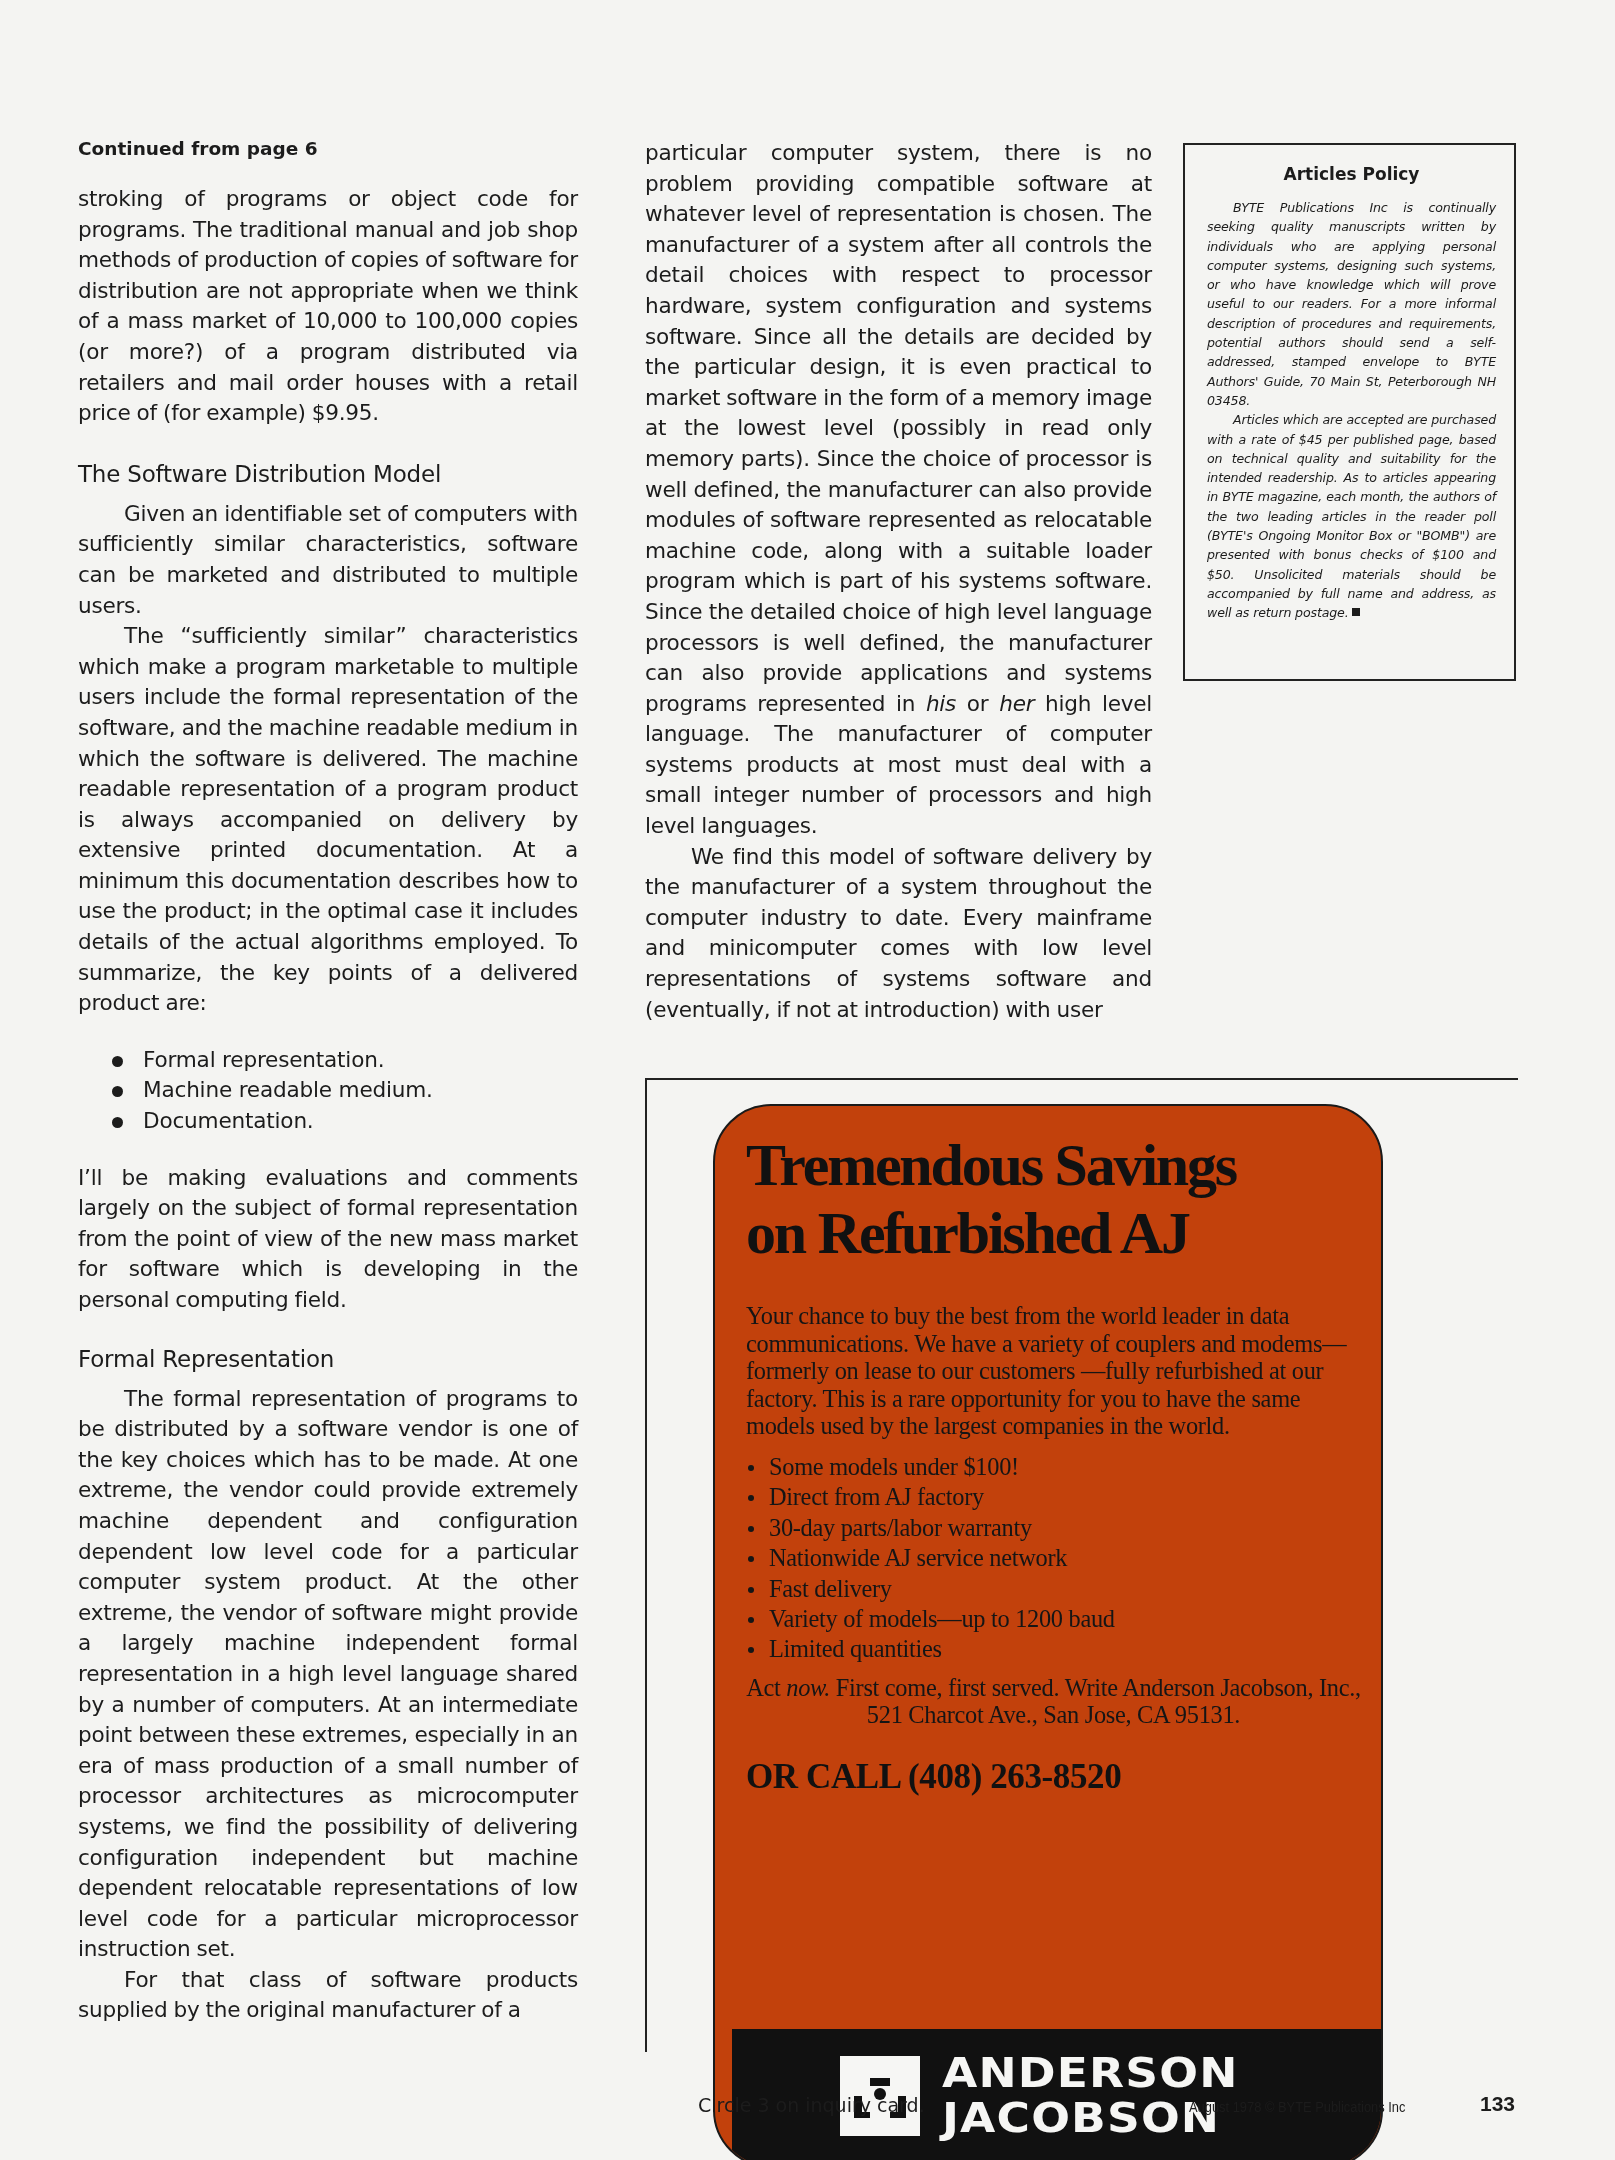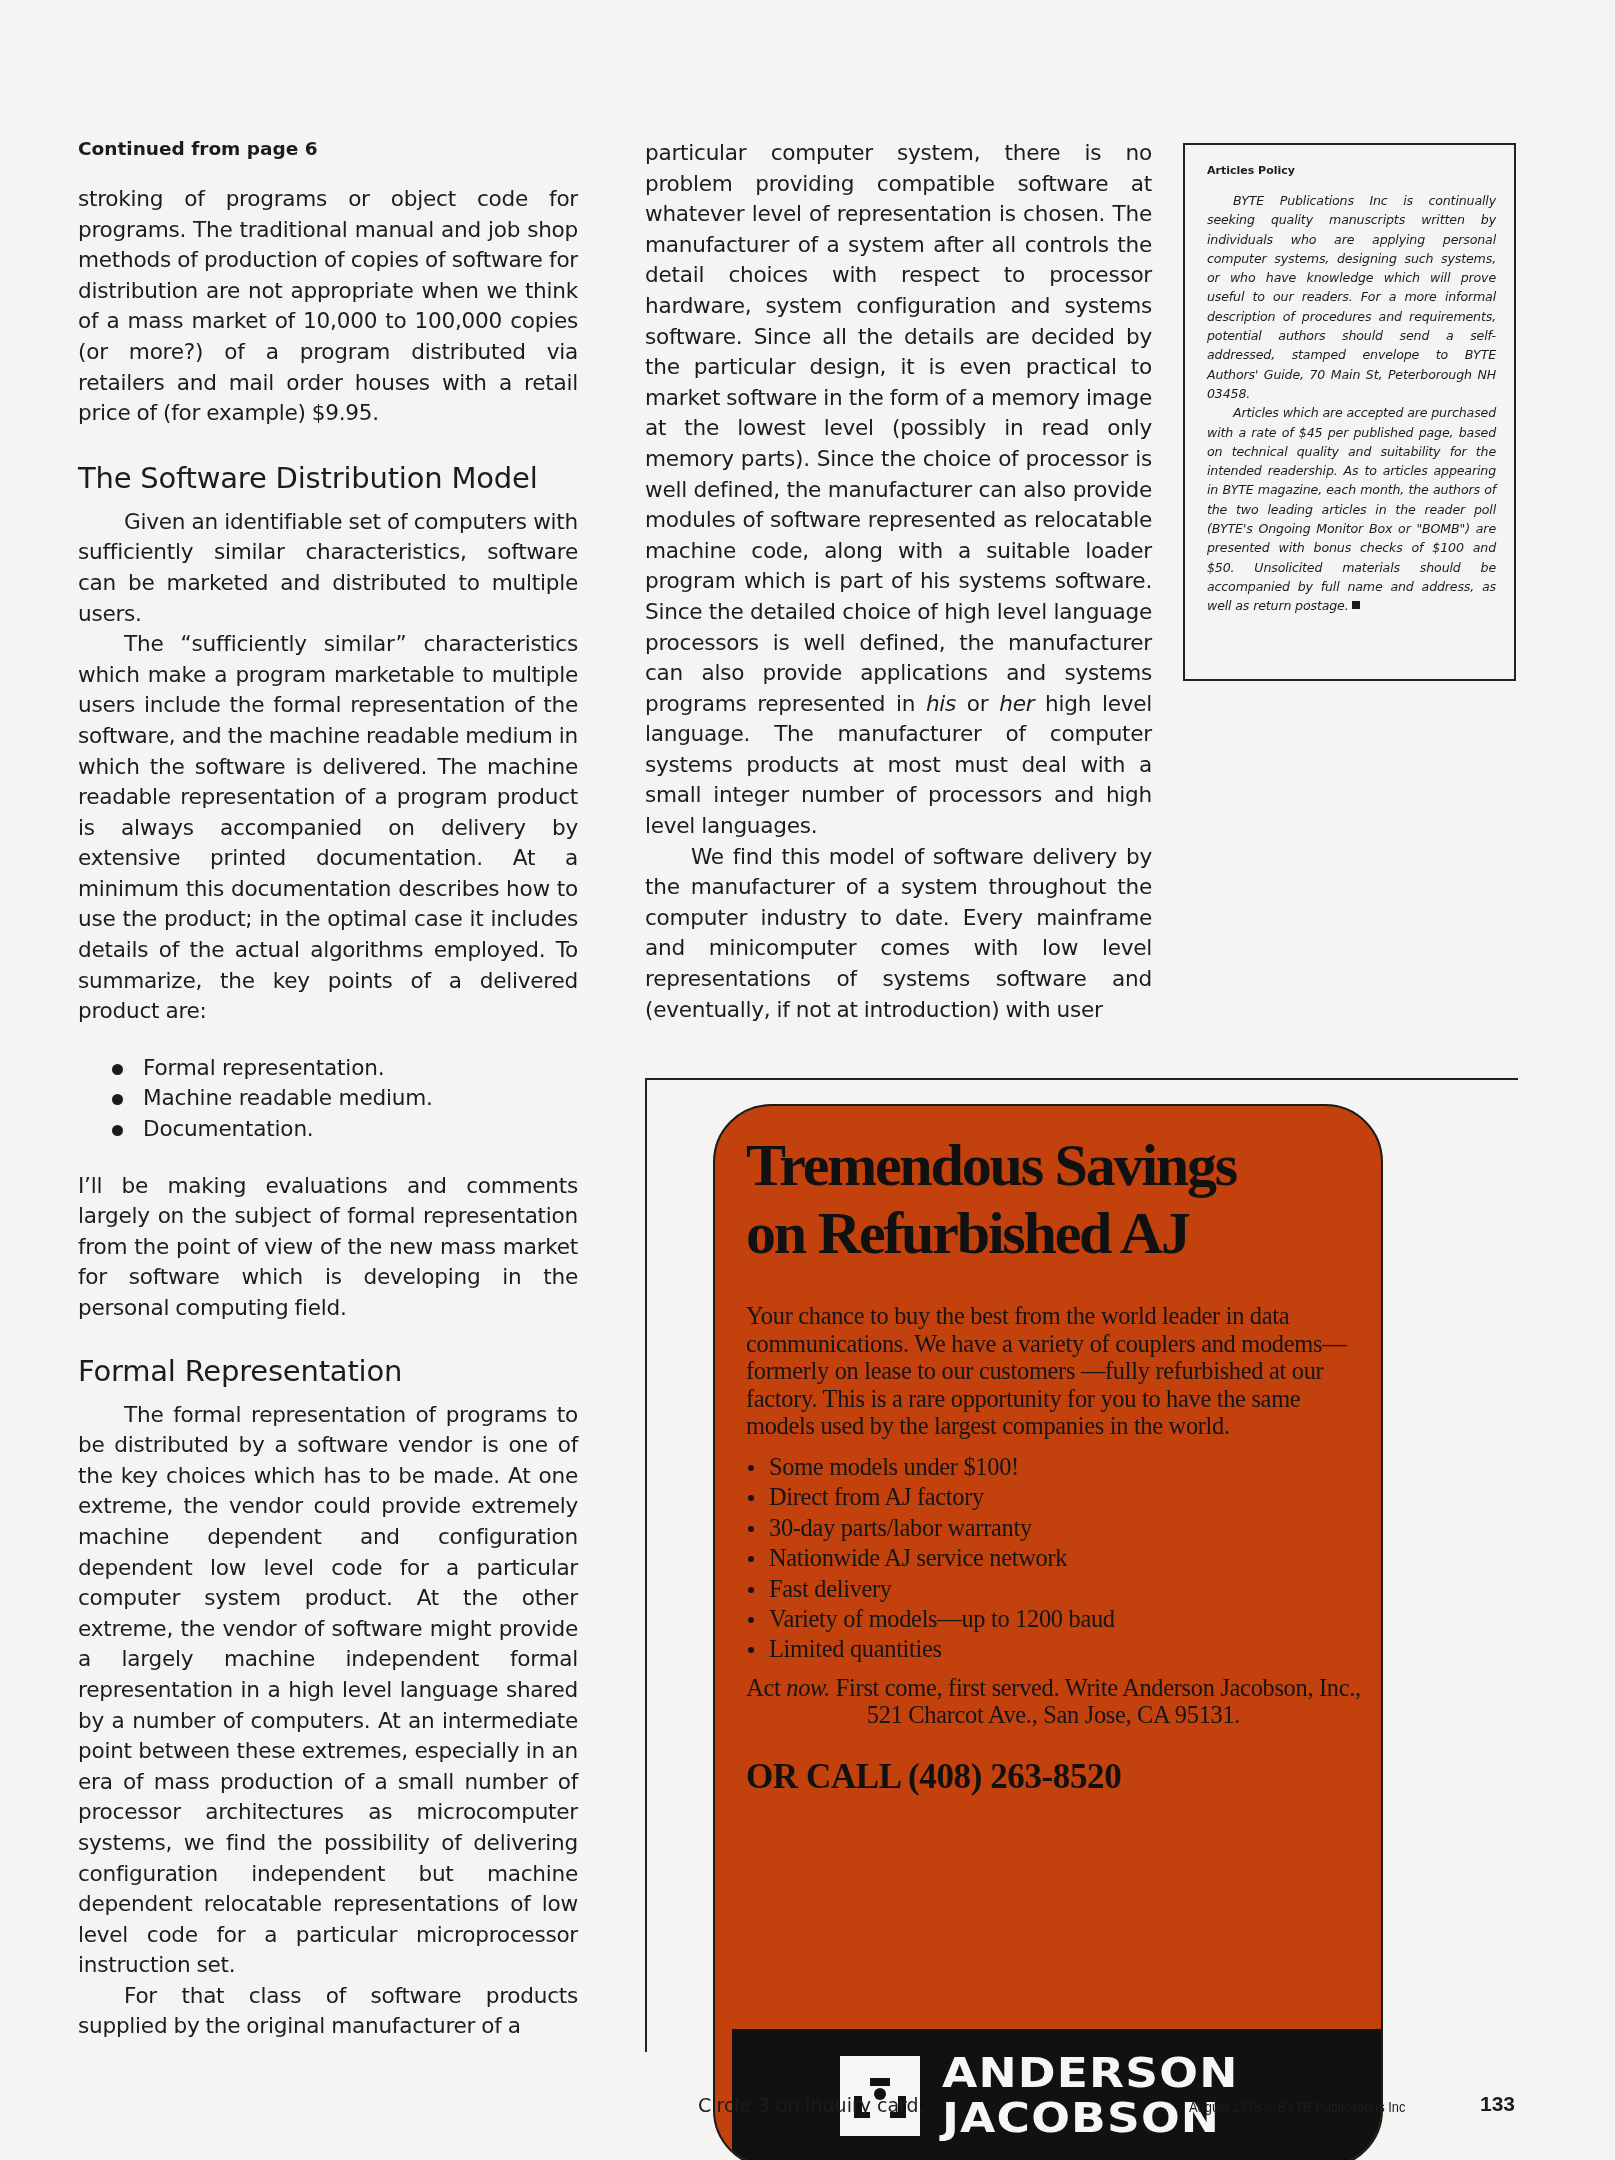--- a/index.html
+++ b/index.html
@@ -16,21 +16,21 @@
     font-family: "DejaVu Sans", sans-serif; font-weight: bold; font-size: 18.5px;
     margin: 0 0 25px 0; letter-spacing: 0;
   }
   .body-text {
     font-family: "DejaVu Sans", sans-serif;
     font-size: 21.6px; line-height: 30.6px; text-align: justify;
     margin: 0; letter-spacing: -0.25px; word-spacing: -0.5px;
   }
   .body-text.indent { text-indent: 46px; }
   .section-head {
-    font-family: "DejaVu Sans", sans-serif; font-size: 29px; font-weight: normal;
+    font-family: "DejaVu Sans", sans-serif; font-size: 23px; font-weight: normal;
     margin: 32px 0 12px 0; letter-spacing: -0.2px;
   }
   .bullets { list-style: none; padding: 0; margin: 26px 0 26px 34px; }
   .bullets li {
     font-size: 21.6px; line-height: 30.6px; position: relative; padding-left: 31px;
     letter-spacing: -0.2px;
   }
   .bullets li::before {
     content: ""; position: absolute; left: 0; top: 11px; width: 11px; height: 11px;
     border-radius: 50%; background: #1c1c1c;
@@ -39,22 +39,23 @@
   
   #col-mid { left: 645px; top: 138px; width: 507px; }
   .italic { font-style: italic; }
 
   
   #policy {
     left: 1183px; top: 143px; width: 333px; height: 538px;
     border: 2px solid #222; box-sizing: border-box; padding: 19px 18px 0 22px;
   }
   #policy .ptitle {
-    font-family: "DejaVu Sans", sans-serif; font-weight: bold; font-size: 11px;
+    font-family: "DejaVu Sans", sans-serif; font-weight: bold; font-size: 17px;
     margin: 0 0 14px 0;
+    text-align: center;
   }
   #policy p {
     font-family: "DejaVu Sans", sans-serif; font-style: italic;
     font-size: 12.6px; line-height: 19.3px; margin: 0; text-align: justify;
     letter-spacing: -0.15px;
   }
   #policy p.ind { text-indent: 26px; }
   .end-mark {
     display: inline-block; width: 8px; height: 8px; background: #1c1c1c; margin-left: 3px;
     vertical-align: 1px;

